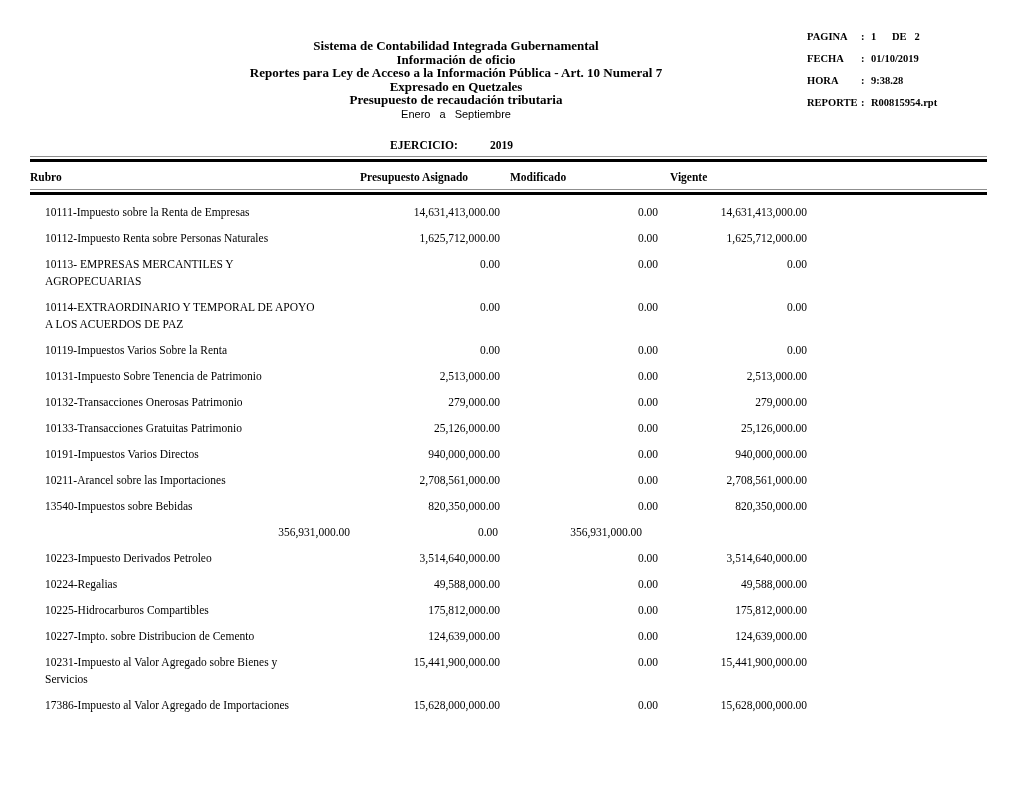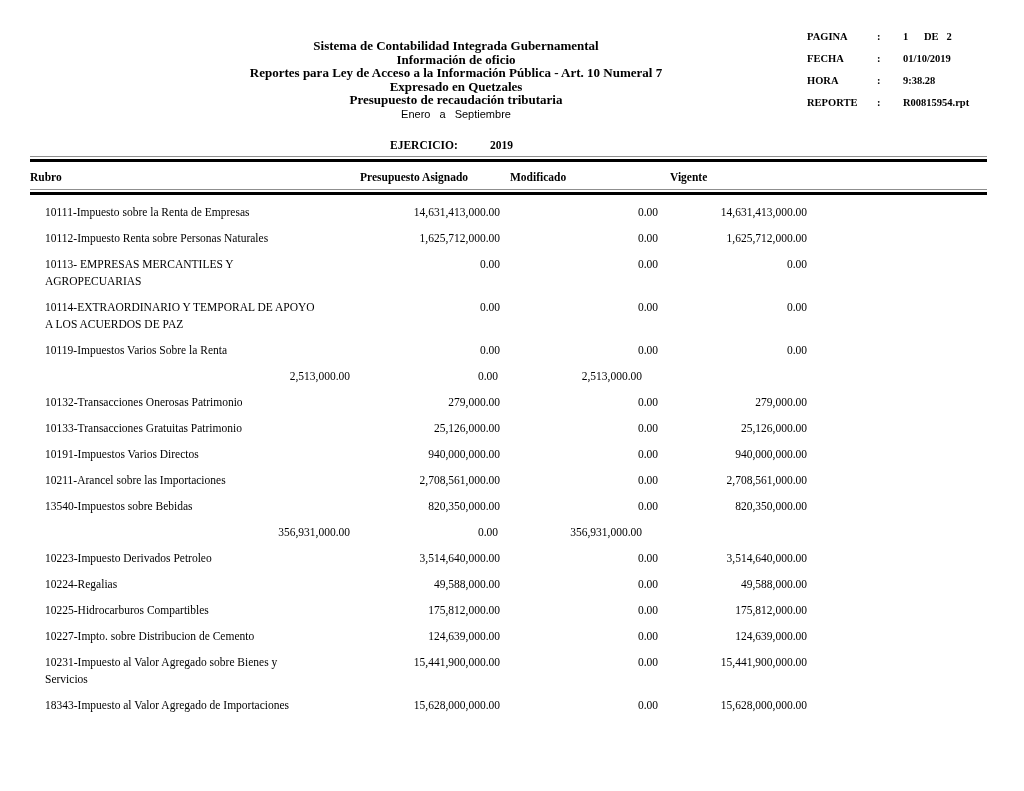--- a/index.html
+++ b/index.html
@@ -2,21 +2,21 @@
 <html><head>
 <meta charset="utf-8">
 <style>
   * { margin:0; padding:0; box-sizing:border-box; }
   html,body { width:1024px; height:791px; background:#ffffff; overflow:hidden;
               font-family:"Liberation Serif", serif; color:#000; }
   .page { position:relative; width:1024px; height:791px; background:#fff; }
 
   
   .meta-block { position:absolute; left:807px; top:30px; width:210px; font-size:10.5px; font-weight:bold; }
-  .meta-row { display:grid; grid-template-columns:48px 16px auto; line-height:13px; margin-bottom:9px; white-space:pre;gap:16px; }
+  .meta-row { display:grid; grid-template-columns:48px 16px auto; line-height:13px; margin-bottom:9px; white-space:pre; }
   .meta-row .m-colon { padding-left:6px; }
   .meta-row.reporte { margin-top:3px; }
 
   
   .titles { position:absolute; left:0; top:39px; width:912px; text-align:center; }
   .title-line { font-size:13px; font-weight:bold; line-height:13.5px; }
   .period { font-family:"Liberation Sans", sans-serif; font-size:11px; line-height:13px; margin-top:1px; word-spacing:6px; }
 
   
   .ejercicio { position:absolute; left:390px; top:139px; font-size:11.5px; font-weight:bold;font-family:Liberation Serif, serif; }
@@ -129,20 +129,21 @@
           <div></div>
         </div>
         <div class="trow">
           <div class="cell c-rubro">10119-Impuestos Varios Sobre la Renta</div>
           <div class="cell c-asignado">0.00</div>
           <div class="cell c-modificado">0.00</div>
           <div class="cell c-vigente">0.00</div>
           <div></div>
         </div>
         <div class="trow">
+          <div class="cell c-rubro">10131-Impuesto Sobre Tenencia de Patrimonio</div>
           <div class="cell c-asignado">2,513,000.00</div>
           <div class="cell c-modificado">0.00</div>
           <div class="cell c-vigente">2,513,000.00</div>
           <div></div>
         </div>
         <div class="trow">
           <div class="cell c-rubro">10132-Transacciones Onerosas Patrimonio</div>
           <div class="cell c-asignado">279,000.00</div>
           <div class="cell c-modificado">0.00</div>
           <div class="cell c-vigente">279,000.00</div>
@@ -212,21 +213,21 @@
         </div>
         <div class="trow">
           <div class="cell c-rubro">10231-Impuesto al Valor Agregado sobre Bienes y
 Servicios</div>
           <div class="cell c-asignado">15,441,900,000.00</div>
           <div class="cell c-modificado">0.00</div>
           <div class="cell c-vigente">15,441,900,000.00</div>
           <div></div>
         </div>
         <div class="trow">
-          <div class="cell c-rubro">18343-Impuesto al Valor Agregado de Importaciones</div>
+          <div class="cell c-rubro">17386-Impuesto al Valor Agregado de Importaciones</div>
           <div class="cell c-asignado">15,628,000,000.00</div>
           <div class="cell c-modificado">0.00</div>
           <div class="cell c-vigente">15,628,000,000.00</div>
           <div></div>
         </div>
       </div>
   </div>
 
 </div>
 

